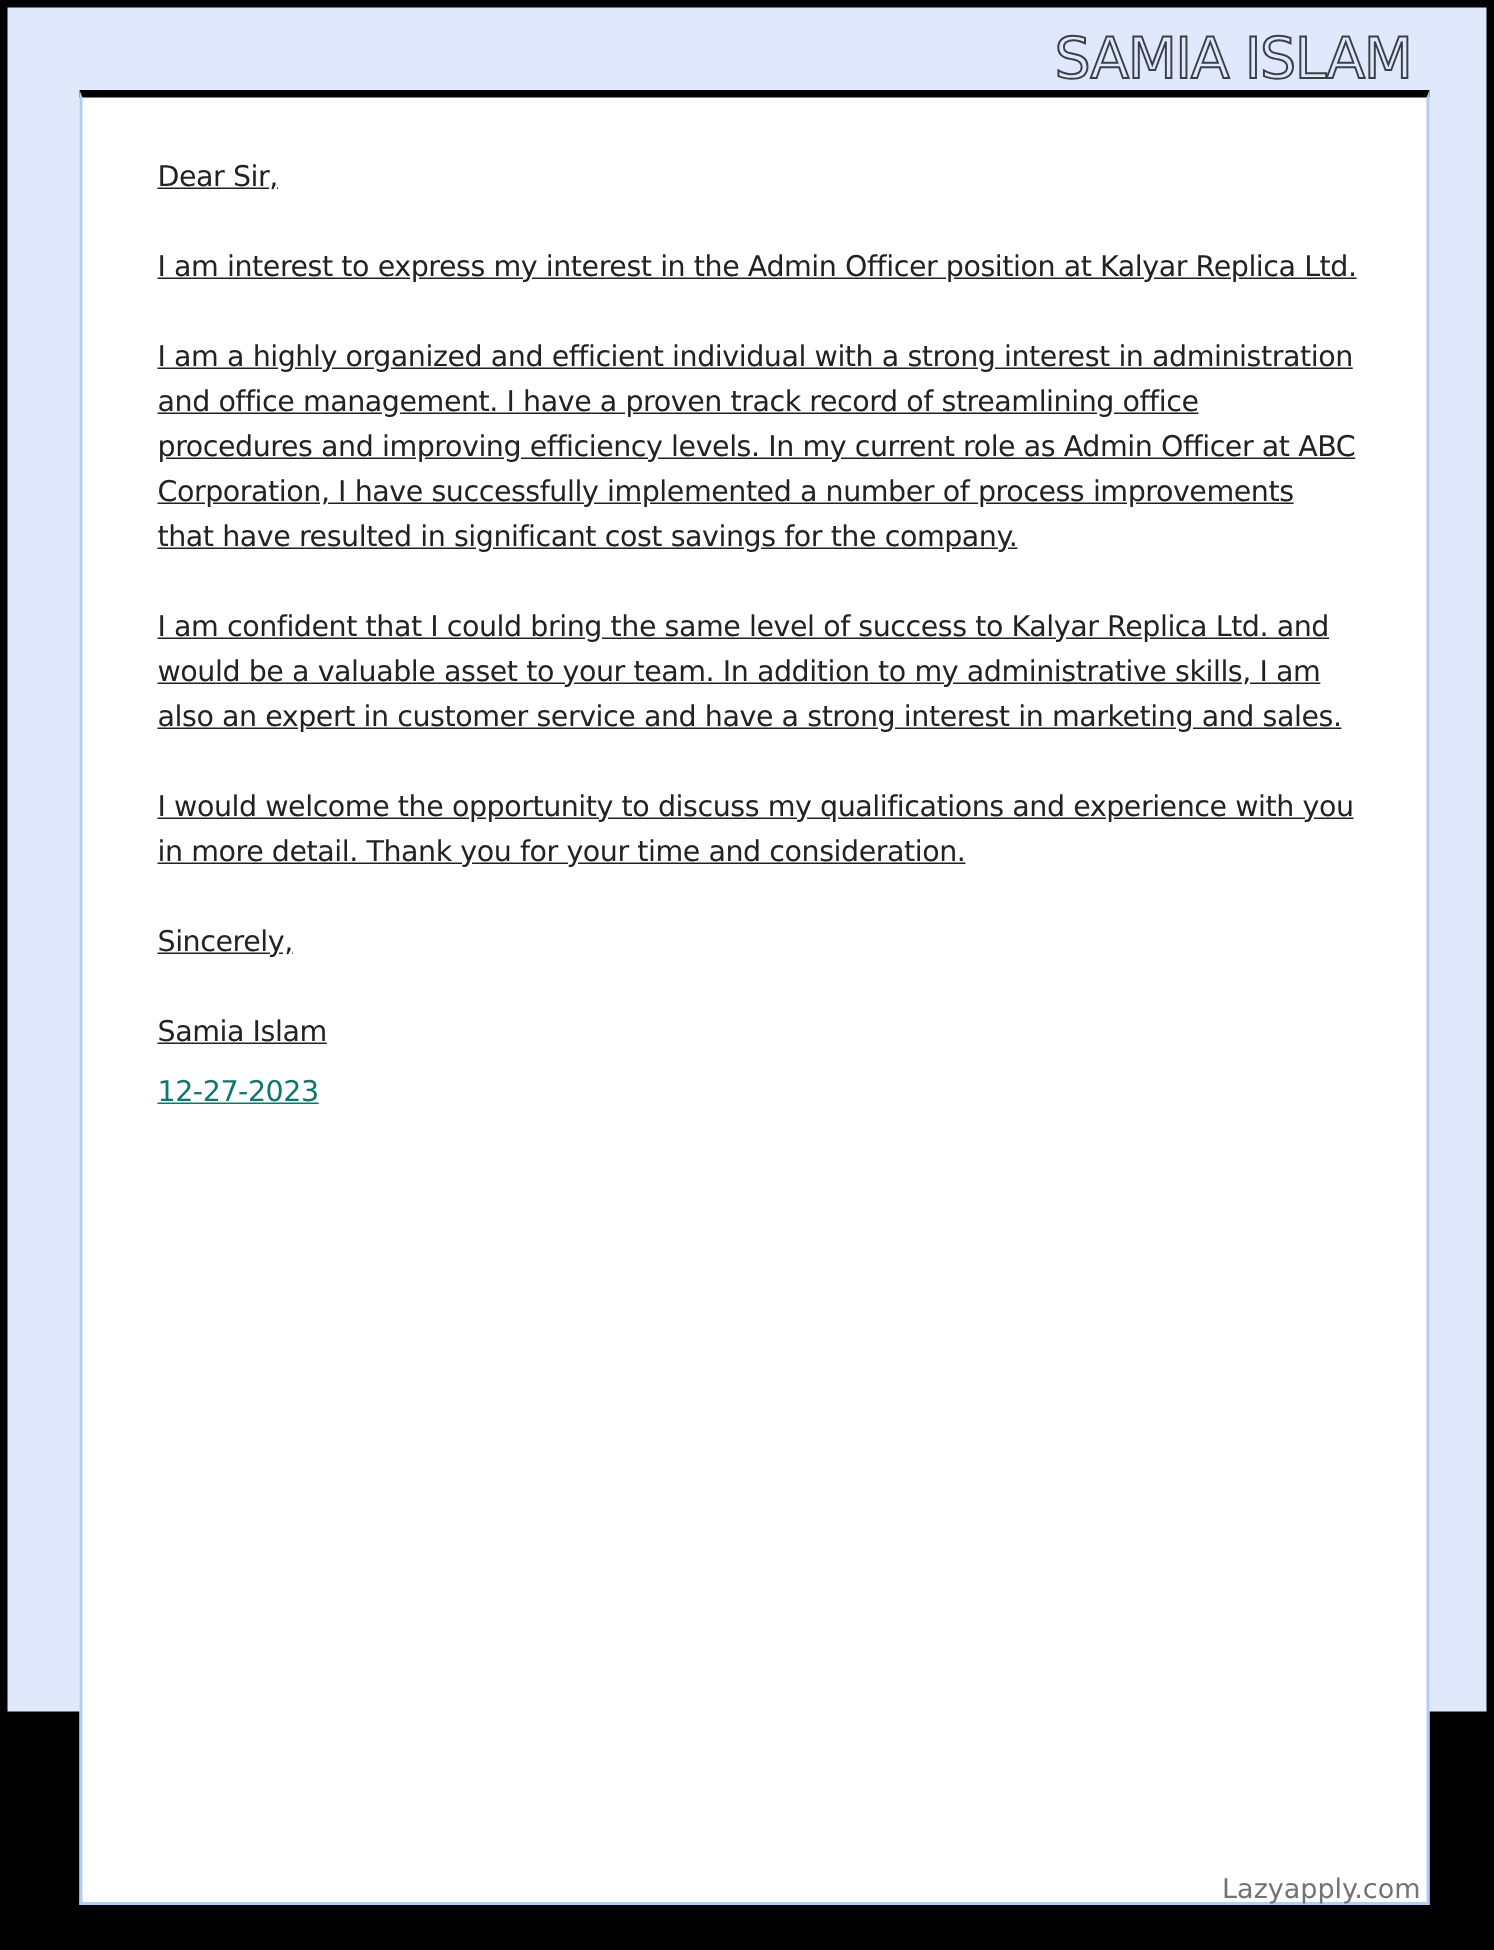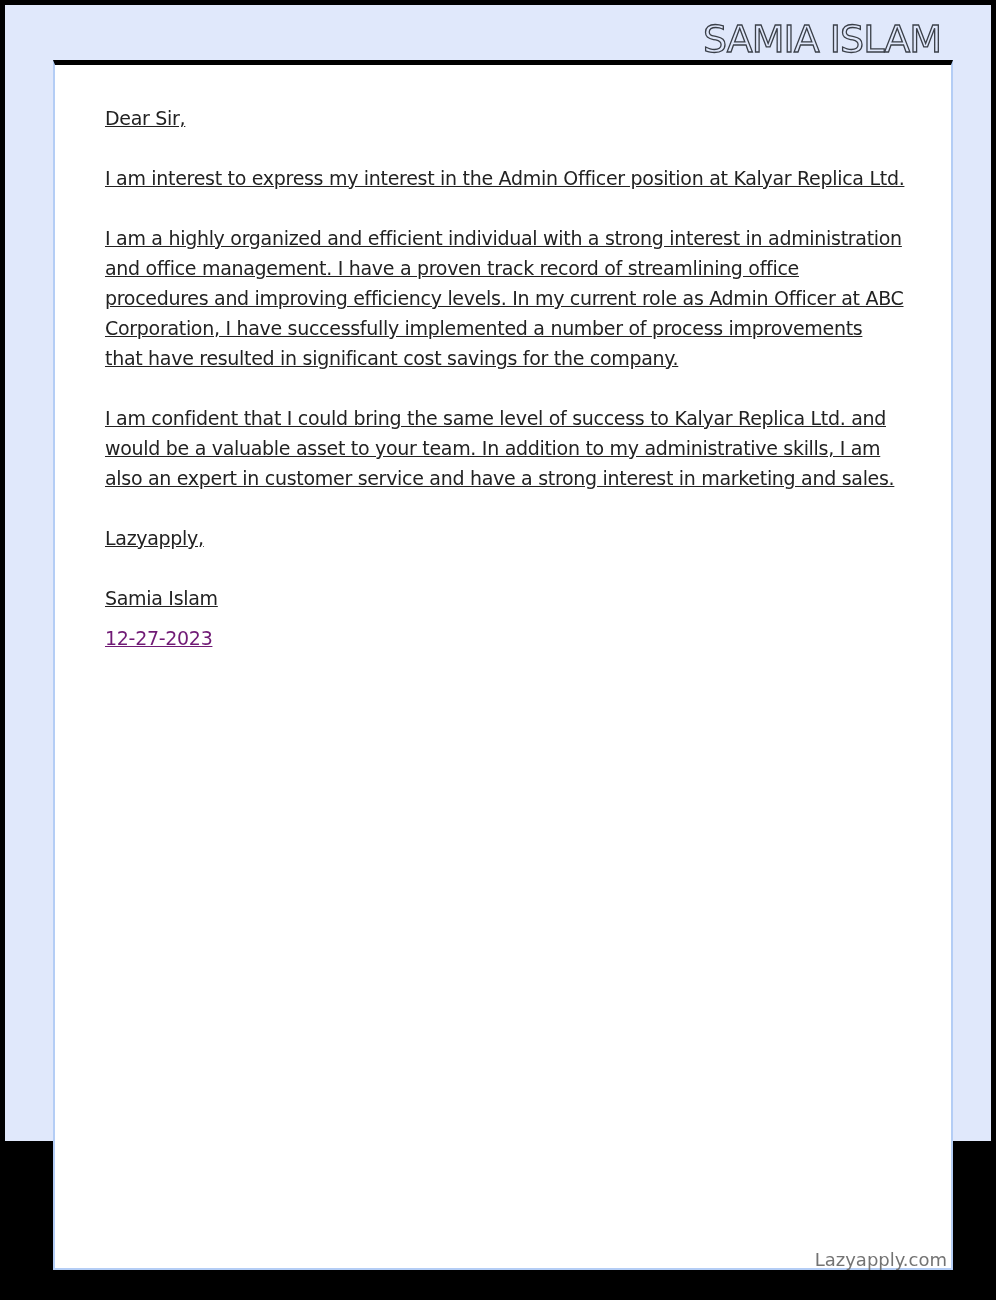--- a/index.html
+++ b/index.html
@@ -28,37 +28,38 @@
       border-right:2px solid #b4cdf5;
       border-bottom:2px solid #b4cdf5;
     }
     .content {
       position:absolute; left:50px; top:38px; width:800px;
       font-size:19px; line-height:30px; color:#222;
       letter-spacing:-0.3px;
     }
     .content p { margin:0 0 30px 0;text-decoration:underline; }
     .content .sig { margin:0 0 10px 0; }
-    .date { color:#701a75; margin:0; }
+    .date { color:#0f766e; margin:0; }
     .footer {
       position:absolute; right:4px; bottom:0px;
       font-size:18px; color:#737373; line-height:16px;
     }
   </style>
 </head>
 <body>
 
 <div class="frame">
   <div class="title">SAMIA ISLAM</div>
 
   <div class="paper">
     <div class="content">
       <p>Dear Sir,</p>
       <p>I am interest to express my interest in the Admin Officer position at Kalyar Replica Ltd.</p>
       <p>I am a highly organized and efficient individual with a strong interest in administration and office management. I have a proven track record of streamlining office procedures and improving efficiency levels. In my current role as Admin Officer at ABC Corporation, I have successfully implemented a number of process improvements that have resulted in significant cost savings for the company.</p>
       <p>I am confident that I could bring the same level of success to Kalyar Replica Ltd. and would be a valuable asset to your team. In addition to my administrative skills, I am also an expert in customer service and have a strong interest in marketing and sales.</p>
-      <p>Lazyapply,</p>
+      <p>I would welcome the opportunity to discuss my qualifications and experience with you in more detail. Thank you for your time and consideration.</p>
+      <p>Sincerely,</p>
       <p class="sig">Samia Islam</p>
       <p class="date">12-27-2023</p>
     </div>
     <div class="footer">Lazyapply.com</div>
   </div>
 </div>
 
 </body></html>

